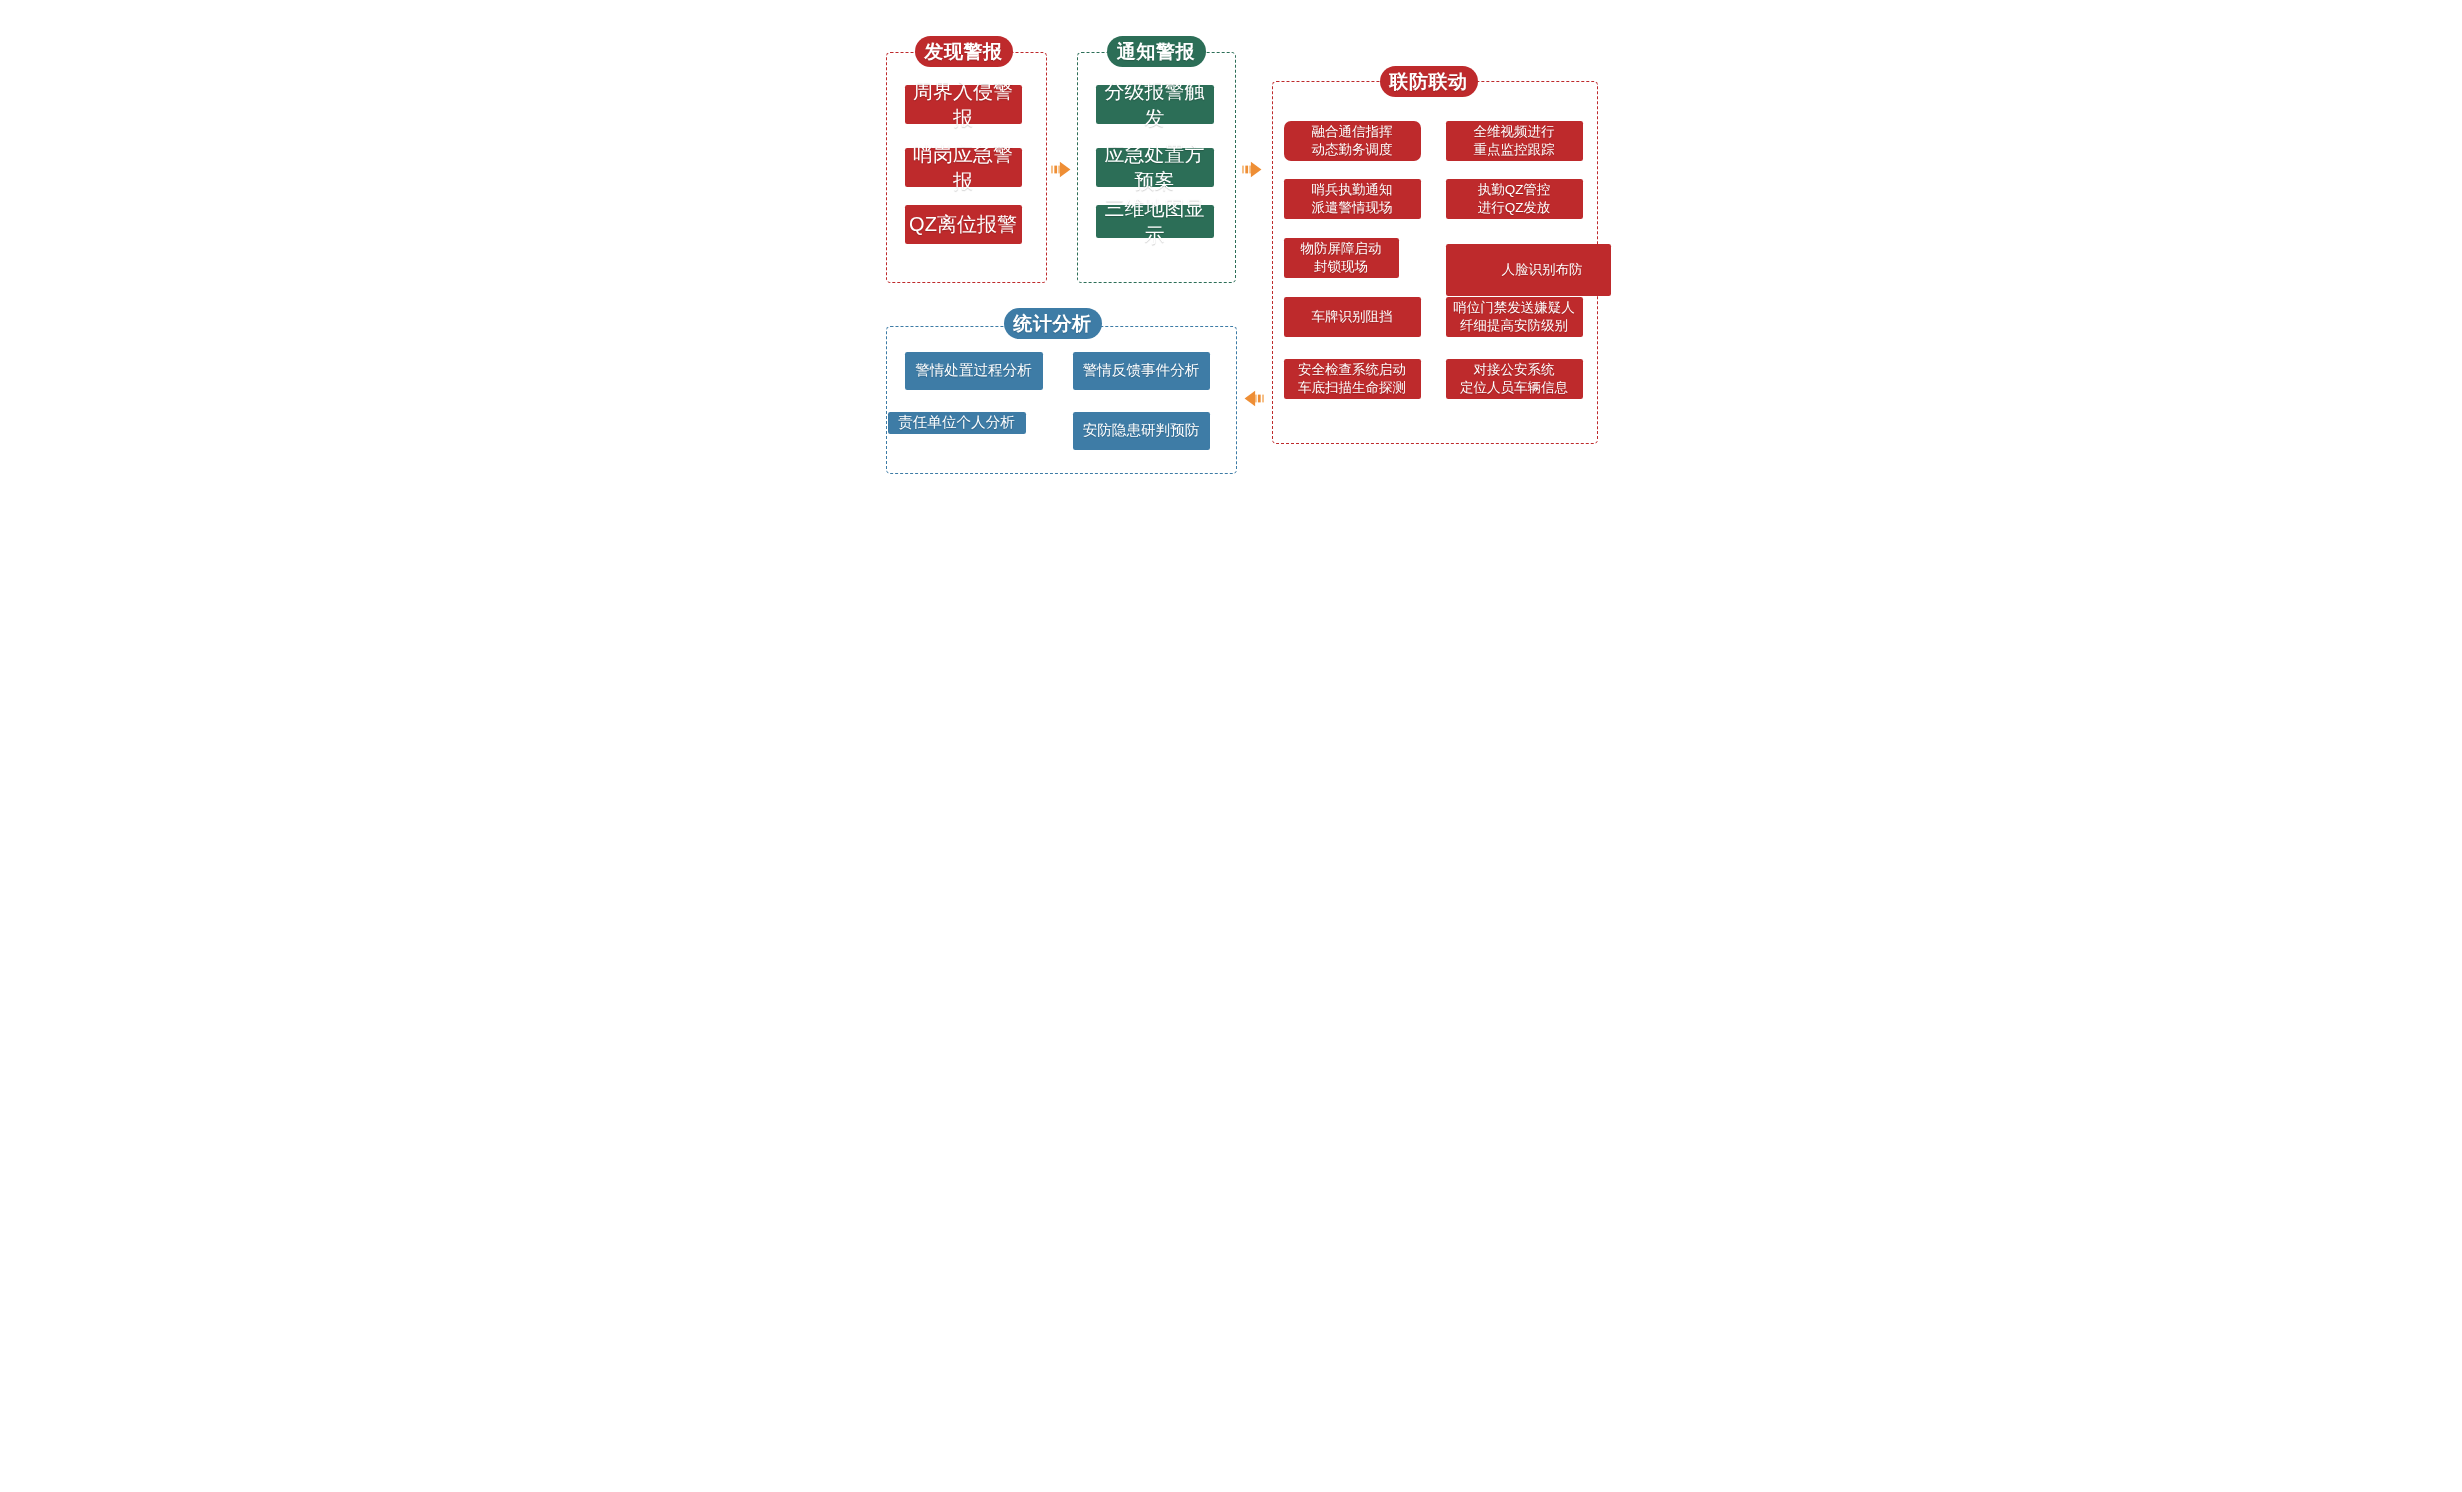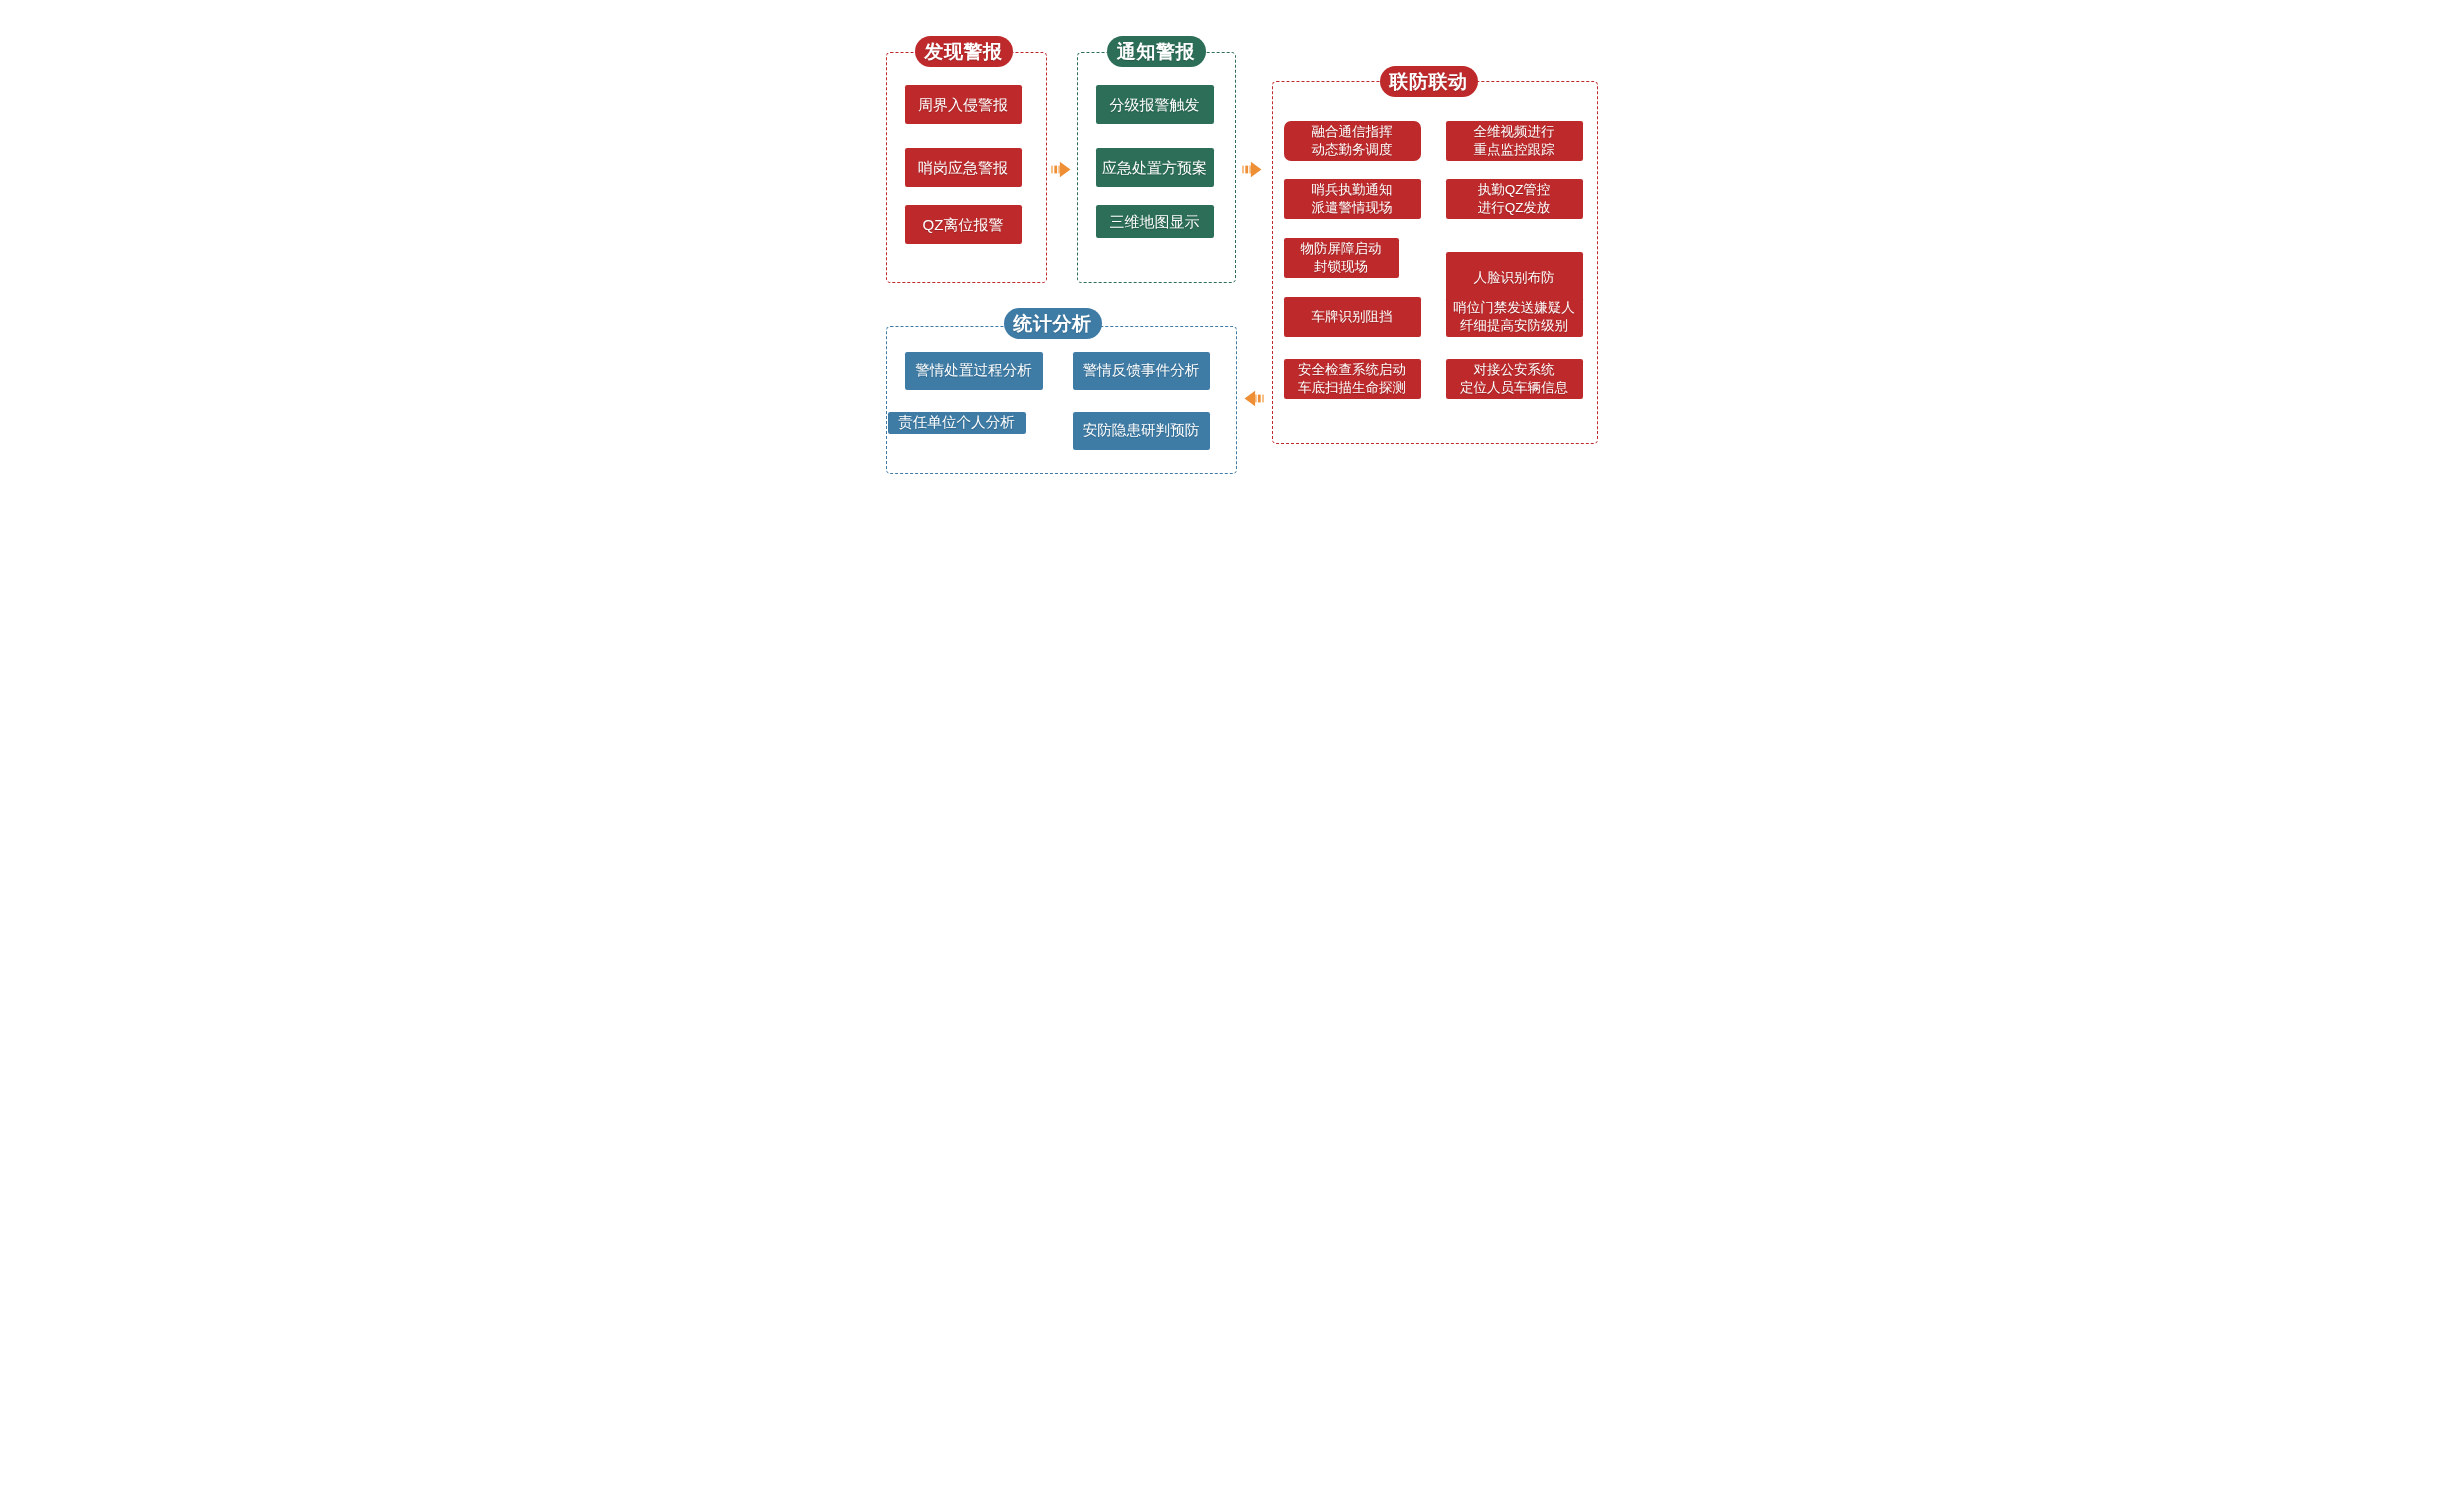--- a/index.html
+++ b/index.html
@@ -45,21 +45,21 @@
 
   .node {
     position: absolute;
     z-index: 2;
     display: flex;
     align-items: center;
     justify-content: center;
     text-align: center;
     border-radius: 2.2px;
     color: #ffffff;
-    font-size: 15px;
+    font-size: 20px;
     font-weight: 400;
     line-height: 1.32;
     white-space: pre-line;
     text-shadow: 0 1.1px 1.1px rgba(0,0,0,0.20);
   }
   .node.red   { background: var(--red,   #BE2A2C); }
   .node.green { background: var(--green, #2C6E57); }
   .node.blue  { background: var(--blue,  #3E7CA6); }
   .node.small { font-size: 13.5px; }
   .node.mid   { font-size: 14.6px; }
@@ -116,21 +116,21 @@
   <div class="node red small" style="left:463px;  top:121px; width:137px; height:40px;border-radius:7px;">融合通信指挥
 动态勤务调度</div>
   <div class="node red small" style="left:625px; top:121px; width:137px; height:40px;">全维视频进行
 重点监控跟踪</div>
   <div class="node red small" style="left:463px;  top:179px; width:137px; height:40px;">哨兵执勤通知
 派遣警情现场</div>
   <div class="node red small" style="left:625px; top:179px; width:137px; height:40px;">执勤QZ管控
 进行QZ发放</div>
   <div class="node red small" style="left:463px;  top:238px; width:115px; height:40px;">物防屏障启动
 封锁现场</div>
-  <div class="node red small" style="left:625px; top:252px; width:137px; height:52px;">人脸识别布防</div>
+  <div class="node red small" style="left:625px; top:244px; width:137px; height:52px;padding-left:28px;">人脸识别布防</div>
   <div class="node red small" style="left:463px;  top:297px; width:137px; height:40px;">车牌识别阻挡</div>
   <div class="node red small" style="left:625px; top:297px; width:137px; height:40px;">哨位门禁发送嫌疑人
 纤细提高安防级别</div>
   <div class="node red small" style="left:463px;  top:359px; width:137px; height:40px;">安全检查系统启动
 车底扫描生命探测</div>
   <div class="node red small" style="left:625px; top:359px; width:137px; height:40px;">对接公安系统
 定位人员车辆信息</div>
 
   <svg class="arrow flip" viewBox="0 0 36 30" style="left:423px; top:390px;">
     <rect class="light" x="0" y="8" width="3.5" height="14"></rect>

